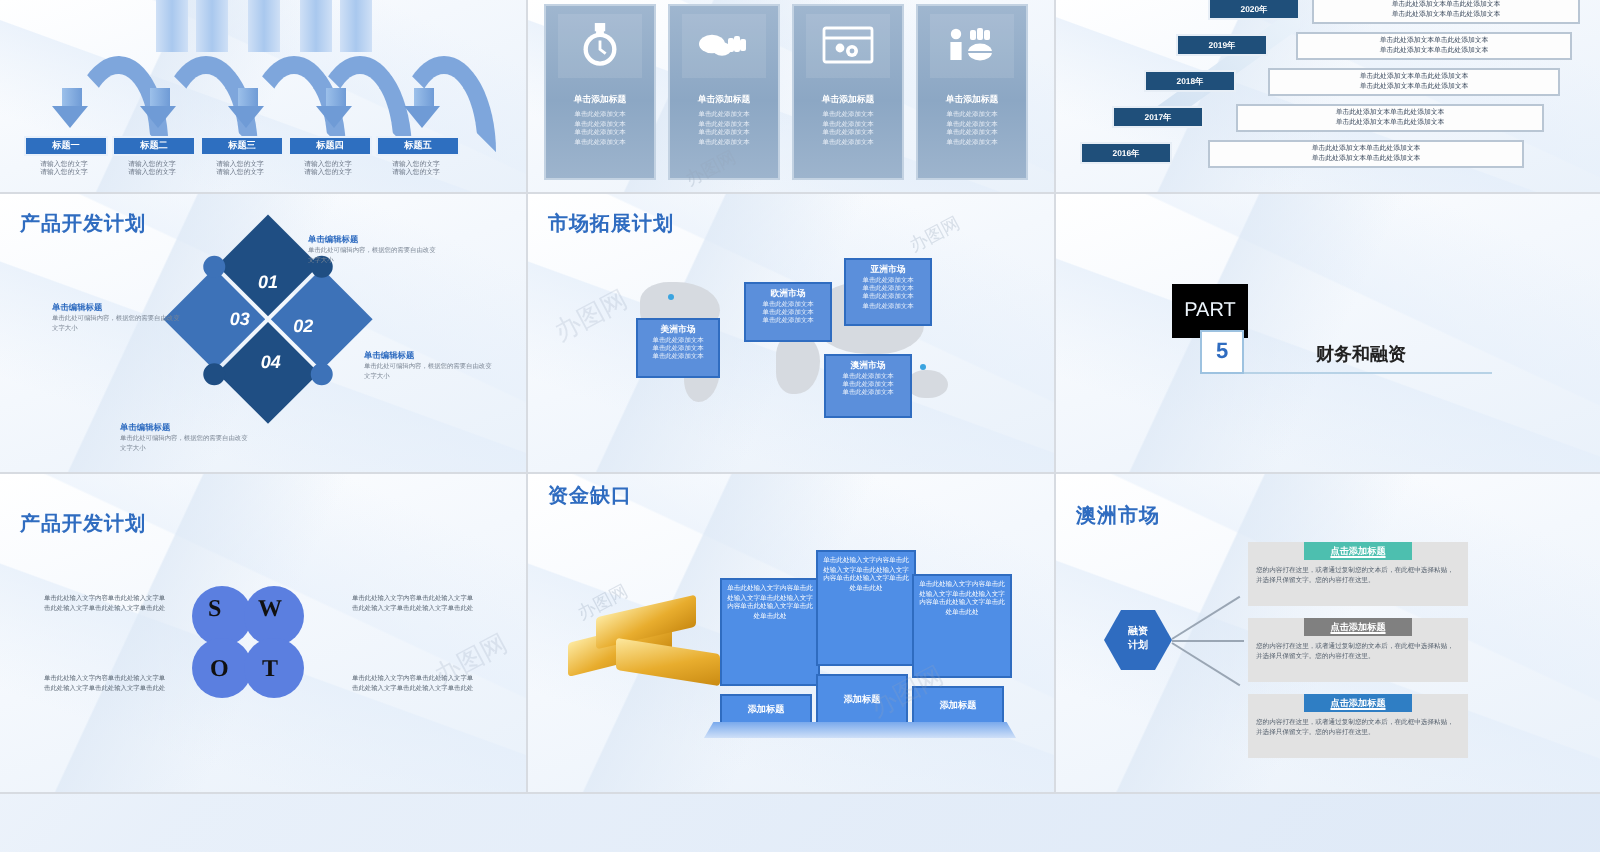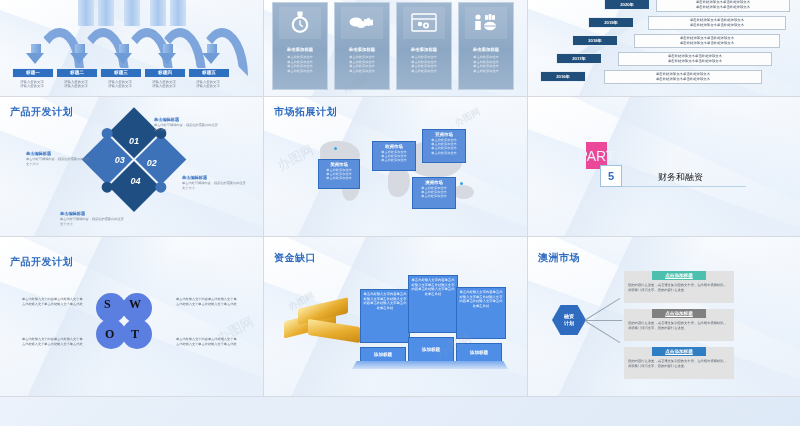--- a/index.html
+++ b/index.html
@@ -80,26 +80,26 @@
   .pnote i{display:block;color:#7b8694;font-size:3.2px;line-height:4.6px;font-style:normal;margin-top:1px;}
 
   
   .mapblob{position:absolute;background:#d6dae0;border-radius:45% 55% 50% 45%;}
   .mkbox{position:absolute;background:#5b8fdb;border:1px solid #2f6cc0;}
   .mkbox b{display:block;text-align:center;color:#fff;font-size:4.4px;font-weight:bold;margin:1.5px 0 1px;}
   .mkbox i{display:block;text-align:center;color:#eaf1fb;font-size:3.2px;line-height:4.4px;font-style:normal;}
   .mdot{position:absolute;width:3px;height:3px;border-radius:50%;background:#3ba4e0;}
 
   
-  .part-sq{position:absolute;width:21px;height:27px;background:#ec4899;
-    color:#edf5fc;font-size:14px;display:flex;align-items:center;justify-content:center;}
+  .part-sq{position:absolute;width:38px;height:27px;background:#000000;
+    color:#edf5fc;font-size:10px;display:flex;align-items:center;justify-content:center;}
   .part-num{position:absolute;width:20px;height:20px;border:1px solid #9dc2e0;
     background:#fff;color:#2f6cc0;font-size:11px;font-weight:bold;
     display:flex;align-items:center;justify-content:center;}
-  .part-title{position:absolute;color:#222;font-size:9px;font-weight:normal;}
+  .part-title{position:absolute;color:#222;font-size:9px;font-weight:bold;}
   .part-rule{position:absolute;height:1px;background:#b7d2e6;}
 
   
   .sw-c{position:absolute;width:30px;height:30px;border-radius:50%;background:#5b7fe0;}
   .sw-c span{position:absolute;color:#111;font-size:12px;font-weight:bold;
     font-family:"Liberation Serif",serif;}
   .snote{position:absolute;width:62px;color:#5c6875;font-size:3.2px;line-height:4.6px;}
 
   
   .bar{position:absolute;background:linear-gradient(160deg,#fde9a0,#e8ad2e 55%,#c98a12);
@@ -417,21 +417,21 @@
 
     <div class="snote" style="left:22px;top:60px;">单击此处输入文字内容单击此处输入文字单击此处输入文字单击此处输入文字单击此处</div>
     <div class="snote" style="left:176px;top:60px;">单击此处输入文字内容单击此处输入文字单击此处输入文字单击此处输入文字单击此处</div>
     <div class="snote" style="left:22px;top:100px;">单击此处输入文字内容单击此处输入文字单击此处输入文字单击此处输入文字单击此处</div>
     <div class="snote" style="left:176px;top:100px;">单击此处输入文字内容单击此处输入文字单击此处输入文字单击此处输入文字单击此处</div>
     <div class="wm big" style="left:216px;top:84px;">办图网</div>
   </div>
 
   <div class="slide">
     <div class="slide-bg"></div>
-    <div class="title" style="left:10px;top:14px;font-size:10px;">资金缺口</div>
+    <div class="title" style="left:10px;top:4px;font-size:10px;">资金缺口</div>
 
     <div>
       <div class="bar" style="left:20px;top:78px;width:52px;height:17px;transform:skewY(-14deg);"></div>
       <div class="bar" style="left:34px;top:66px;width:50px;height:16px;transform:skewY(-13deg);"></div>
       <div class="bar" style="left:44px;top:86px;width:52px;height:16px;transform:skewY(9deg);"></div>
     </div>
 
     <div class="podtxt" style="left:96px;top:52px;width:44px;height:48px;">单击此处输入文字内容单击此处输入文字单击此处输入文字内容单击此处输入文字单击此处单击此处</div>
     <div class="podtxt" style="left:144px;top:38px;width:44px;height:52px;">单击此处输入文字内容单击此处输入文字单击此处输入文字内容单击此处输入文字单击此处单击此处</div>
     <div class="podtxt" style="left:192px;top:50px;width:44px;height:46px;">单击此处输入文字内容单击此处输入文字单击此处输入文字内容单击此处输入文字单击此处单击此处</div>

